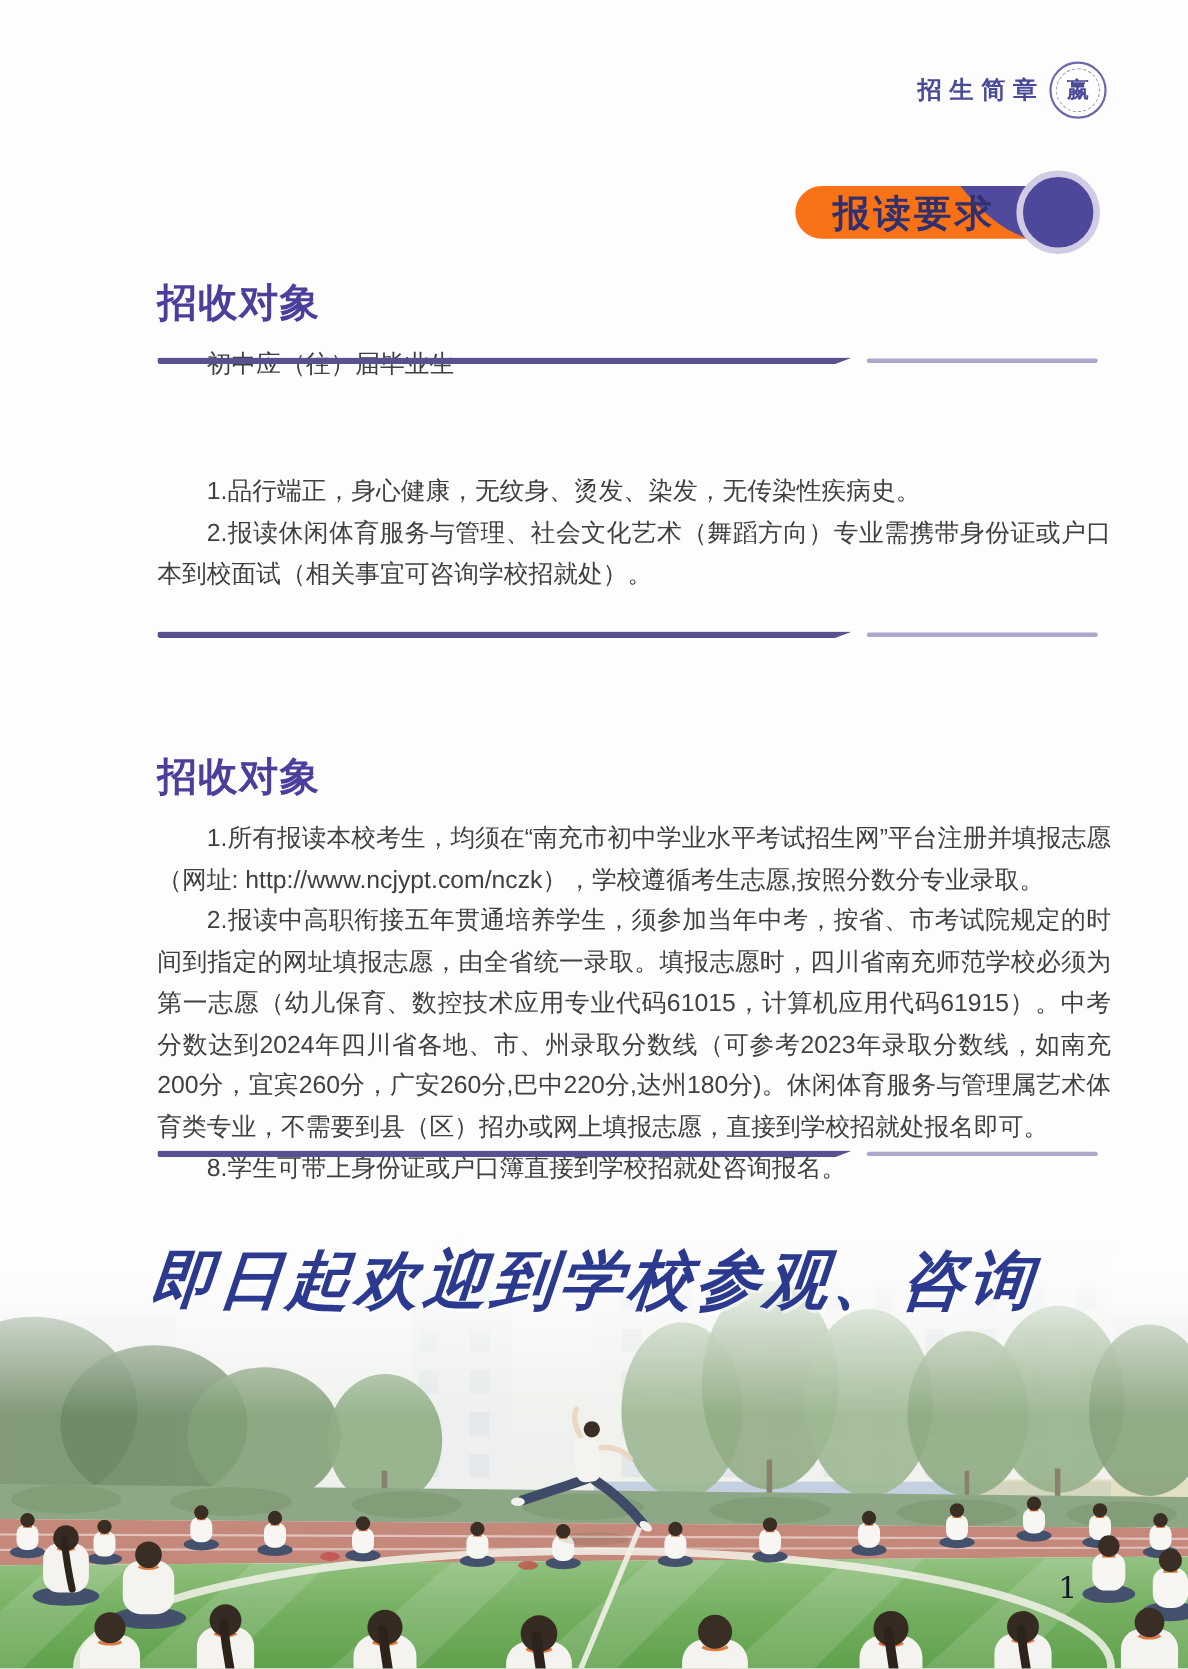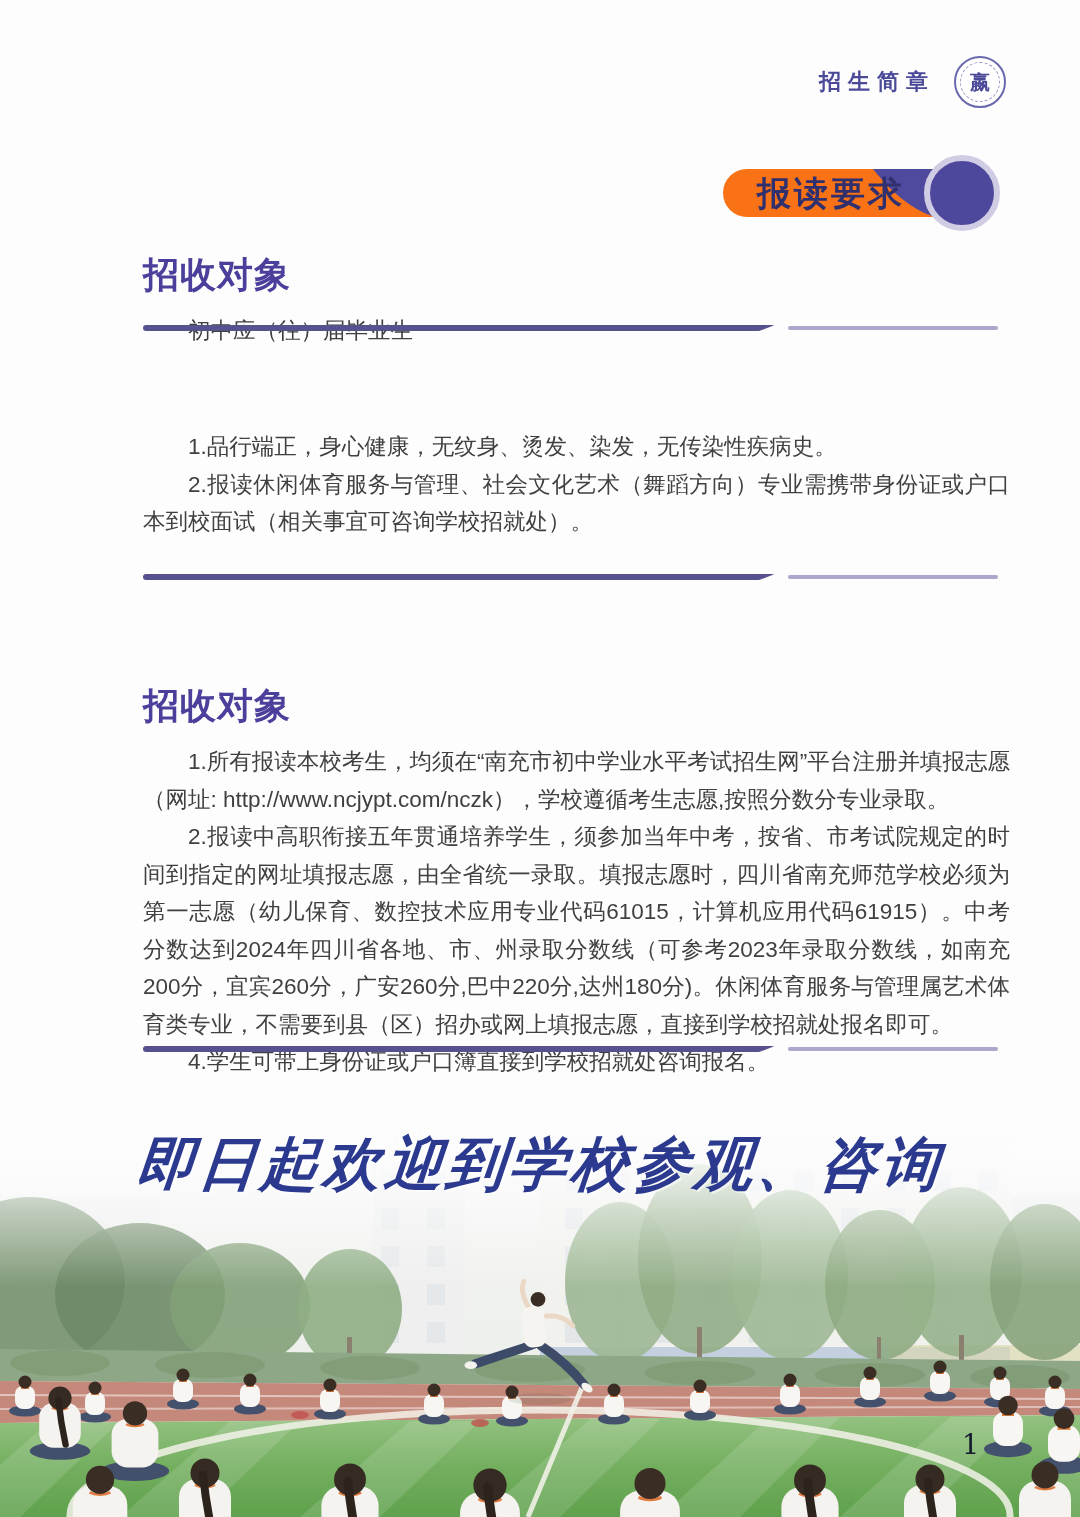--- a/index.html
+++ b/index.html
@@ -1,20 +1,20 @@
 <!DOCTYPE html>
 <html><head>
 <meta charset="utf-8">
 <style>
   html,body{margin:0;padding:0;background:#ffffff;}
   .page{position:relative;width:1080px;height:1517px;background:#fdfdfe;overflow:hidden;
         font-family:"Liberation Sans",sans-serif;}
 
   
-  .hdr{position:absolute;top:56px;right:74px;display:flex;align-items:center;gap:19px;z-index:6;}
+  .hdr{position:absolute;top:56px;right:74px;display:flex;align-items:center;gap:4px;z-index:6;}
   .hdr-title{font-family:"Liberation Serif",serif;font-size:22px;letter-spacing:7px;
              color:#4b4a99;font-weight:700;}
   .seal{width:52px;height:52px;border:2px solid #6b69ae;border-radius:50%;position:relative;
         display:flex;align-items:center;justify-content:center;background:#fff;box-sizing:border-box;}
   .seal::before{content:"";position:absolute;inset:4px;border:1px dashed #9a98c6;border-radius:50%;}
   .seal-glyph{font-family:"Liberation Serif",serif;font-size:20px;font-weight:700;color:#4b4a99;line-height:1;}
 
   
   .banner{position:absolute;left:723px;top:169px;width:269px;height:48px;z-index:6;}
   .banner-pill{position:absolute;inset:0;background:#f97316;border-radius:24px;overflow:hidden;}
@@ -91,21 +91,21 @@
   </section>
   <div class="divider" id="div-2">
       <div class="d"></div>
       <div class="l"></div>
     </div>
 
   <section class="sec" id="sec-3">
     <h2>招收对象</h2>
     <p>1.所有报读本校考生，均须在“南充市初中学业水平考试招生网”平台注册并填报志愿（网址: http://www.ncjypt.com/nczk），学校遵循考生志愿,按照分数分专业录取。</p>
     <p>2.报读中高职衔接五年贯通培养学生，须参加当年中考，按省、市考试院规定的时间到指定的网址填报志愿，由全省统一录取。填报志愿时，四川省南充师范学校必须为第一志愿（幼儿保育、数控技术应用专业代码61015，计算机应用代码61915）。中考分数达到2024年四川省各地、市、州录取分数线（可参考2023年录取分数线，如南充200分，宜宾260分，广安260分,巴中220分,达州180分)。休闲体育服务与管理属艺术体育类专业，不需要到县（区）招办或网上填报志愿，直接到学校招就处报名即可。</p>
-    <p>4.学生可带上身份证或户口簿直接到学校招就处咨询报名。</p>
+    <p>8.学生可带上身份证或户口簿直接到学校招就处咨询报名。</p>
   </section>
   <div class="divider" id="div-3">
       <div class="d"></div>
       <div class="l"></div>
     </div>
 
   <div class="callig">即日起欢迎到学校参观、咨询</div>
 
   <div class="photo">
     <svg width="1080" height="470" viewBox="0 0 1080 470">

